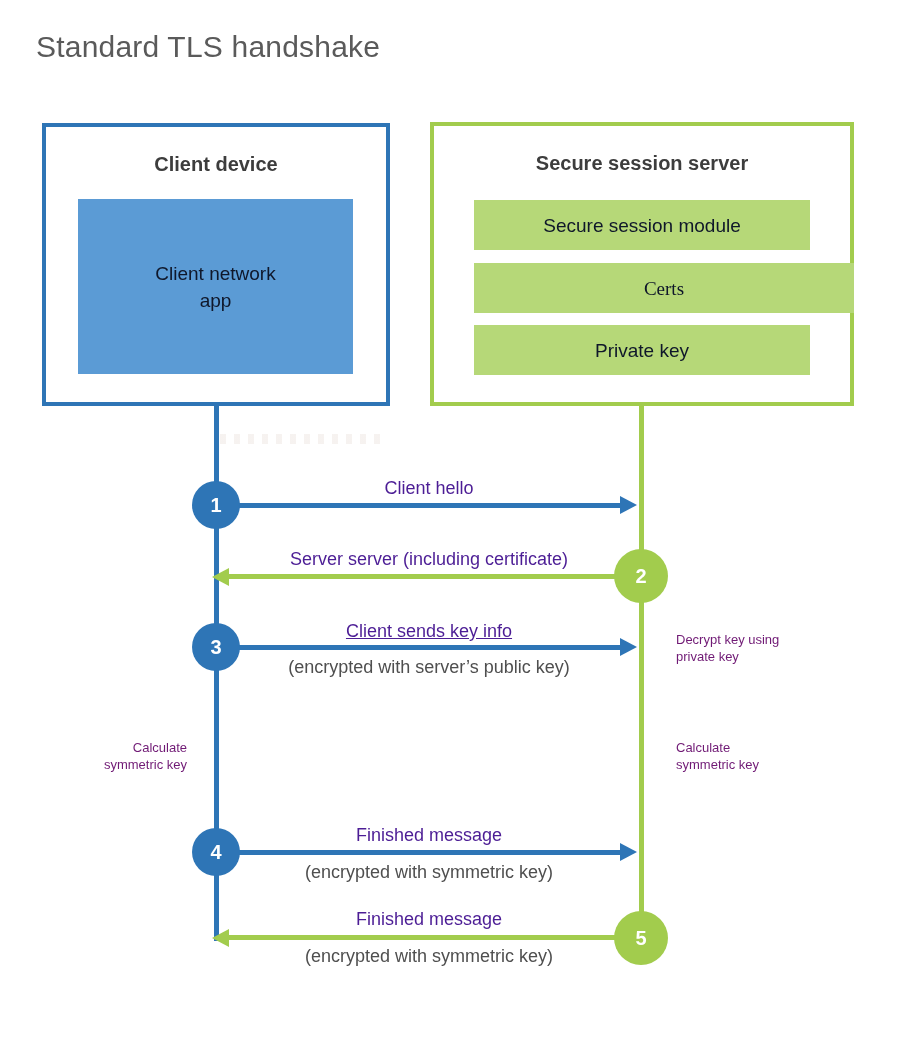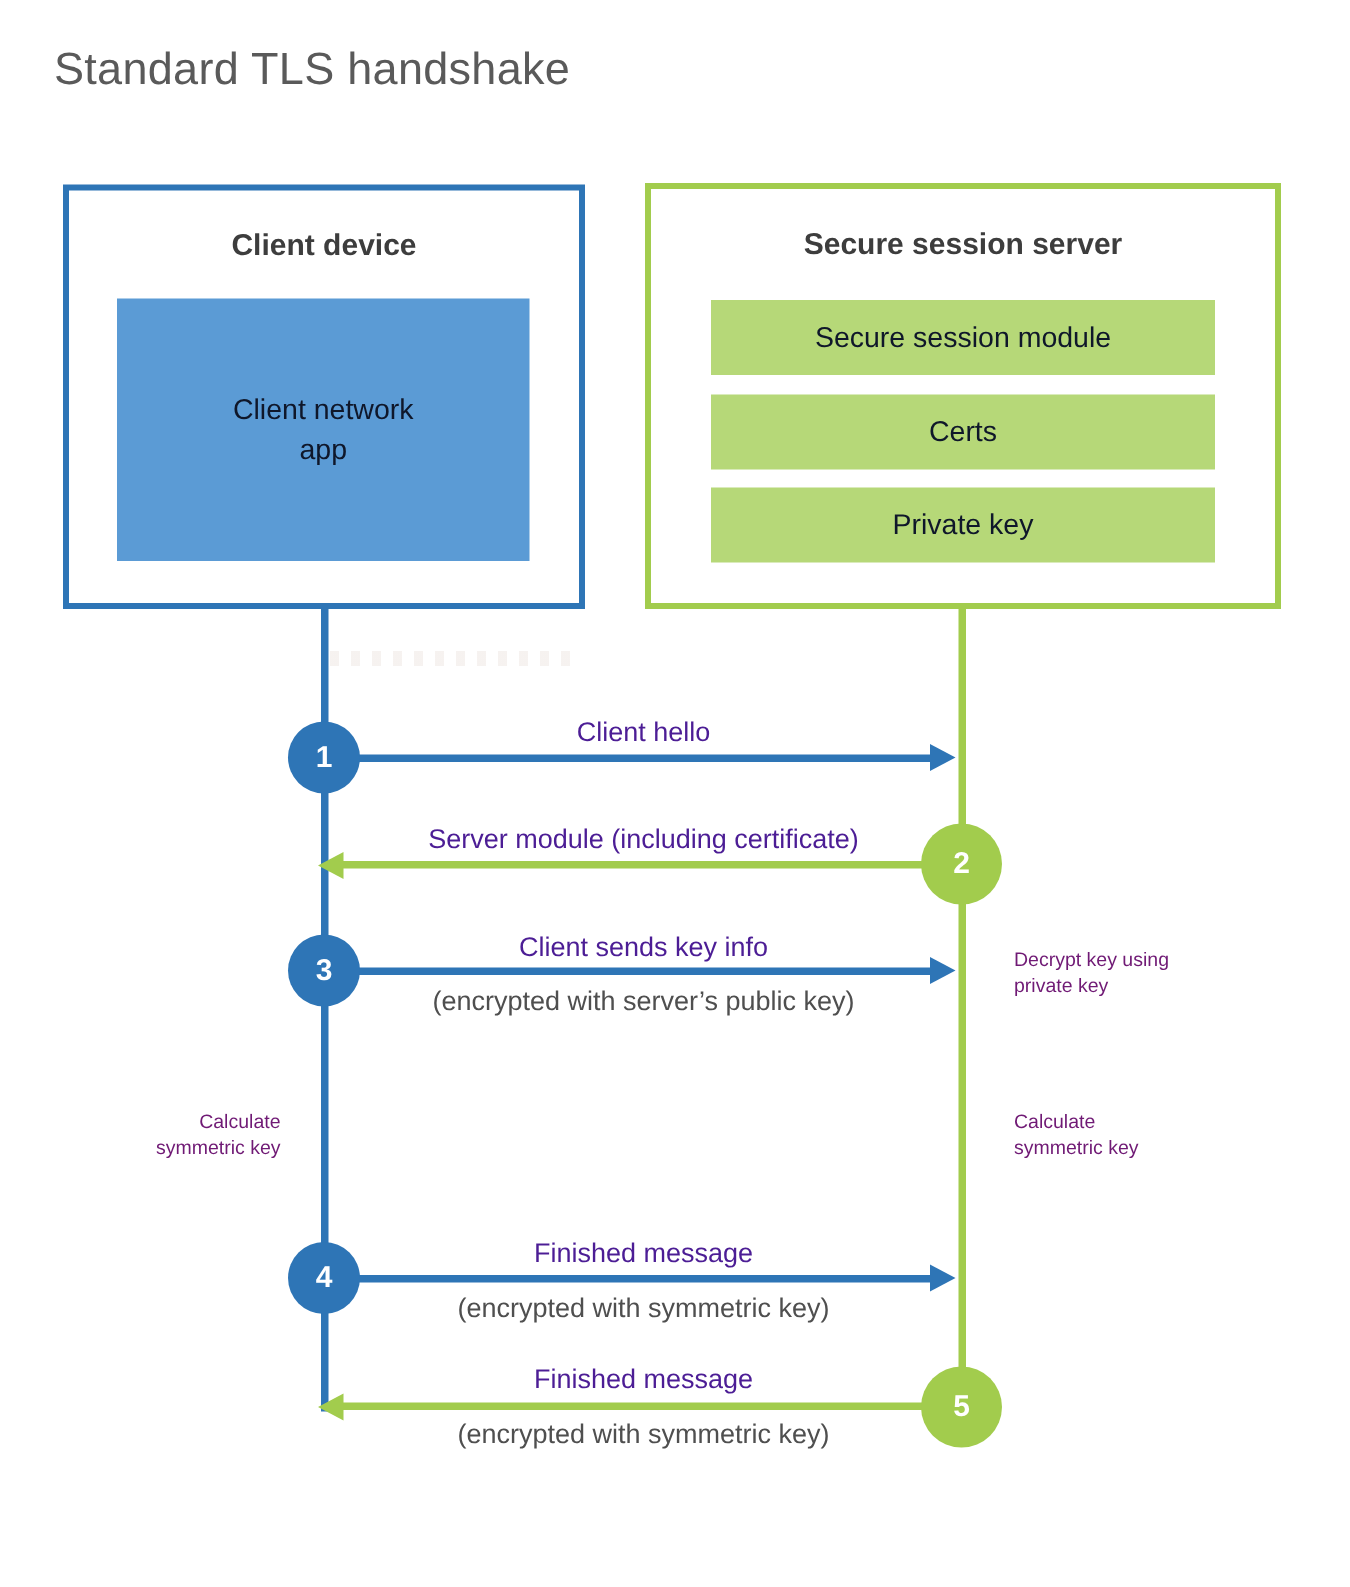--- a/index.html
+++ b/index.html
@@ -44,48 +44,48 @@
       <span>Client network
 app</span>
     </div>
   </div>
 
   <div class="abs actor-box server-border" style="left:430px;top:122px;width:424px;height:284px;">
     <div class="actor-title abs" style="left:0;top:26px;">Secure session server</div>
     <div class="abs fill-box lightgreen-bg" style="left:40px;top:74px;width:336px;height:50px;">
       <span>Secure session module</span>
     </div>
-    <div class="abs fill-box lightgreen-bg" style="left:40px;top:137px;width:336px;height:50px;">
+    <div class="abs fill-box lightgreen-bg" style="left:40px;top:137px;width:380px;height:50px;font-family:Liberation Serif, serif;">
       <span>Certs</span>
     </div>
     <div class="abs fill-box lightgreen-bg" style="left:40px;top:199px;width:336px;height:50px;">
       <span>Private key</span>
     </div>
   </div>
 
   <div class="abs vline blue-bg" style="left:214px;top:406px;height:535px;"></div>
   <div class="abs vline green-bg" style="left:639px;top:406px;height:558px;"></div>
 
   <div class="abs ghost-dashes" style="left:220px;top:434px;width:168px;"></div>
 
   <div class="abs step-label" style="top:478px;">Client hello</div>
   <div class="abs hline blue-bg" style="left:216px;top:503px;width:405px;"></div>
   <div class="abs head-right" style="left:620px;top:496px;"></div>
   <div class="abs circle blue-bg" style="left:192px;top:481px;width:48px;height:48px;">
     <span>1</span>
   </div>
 
-  <div class="abs step-label" style="top:549px;">Server module (including certificate)</div>
+  <div class="abs step-label" style="top:549px;">Server server (including certificate)</div>
   <div class="abs hline green-bg" style="left:226px;top:574px;width:415px;"></div>
   <div class="abs head-left" style="left:212px;top:568px;"></div>
   <div class="abs circle green-bg" style="left:614px;top:549px;width:54px;height:54px;">
     <span>2</span>
   </div>
 
-  <div class="abs step-label" style="top:621px;">Client sends key info</div>
+  <div class="abs step-label" style="top:621px;text-decoration:underline;">Client sends key info</div>
   <div class="abs hline blue-bg" style="left:216px;top:645px;width:405px;"></div>
   <div class="abs head-right" style="left:620px;top:638px;"></div>
   <div class="abs circle blue-bg" style="left:192px;top:623px;width:48px;height:48px;">
     <span>3</span>
   </div>
   <div class="abs step-sub" style="top:657px;">(encrypted with server’s public key)</div>
   <div class="abs note" style="left:676px;top:631px;">Decrypt key using
 private key</div>
 
   <div class="abs note" style="left:57px;top:739px;width:130px;text-align:right;">Calculate

